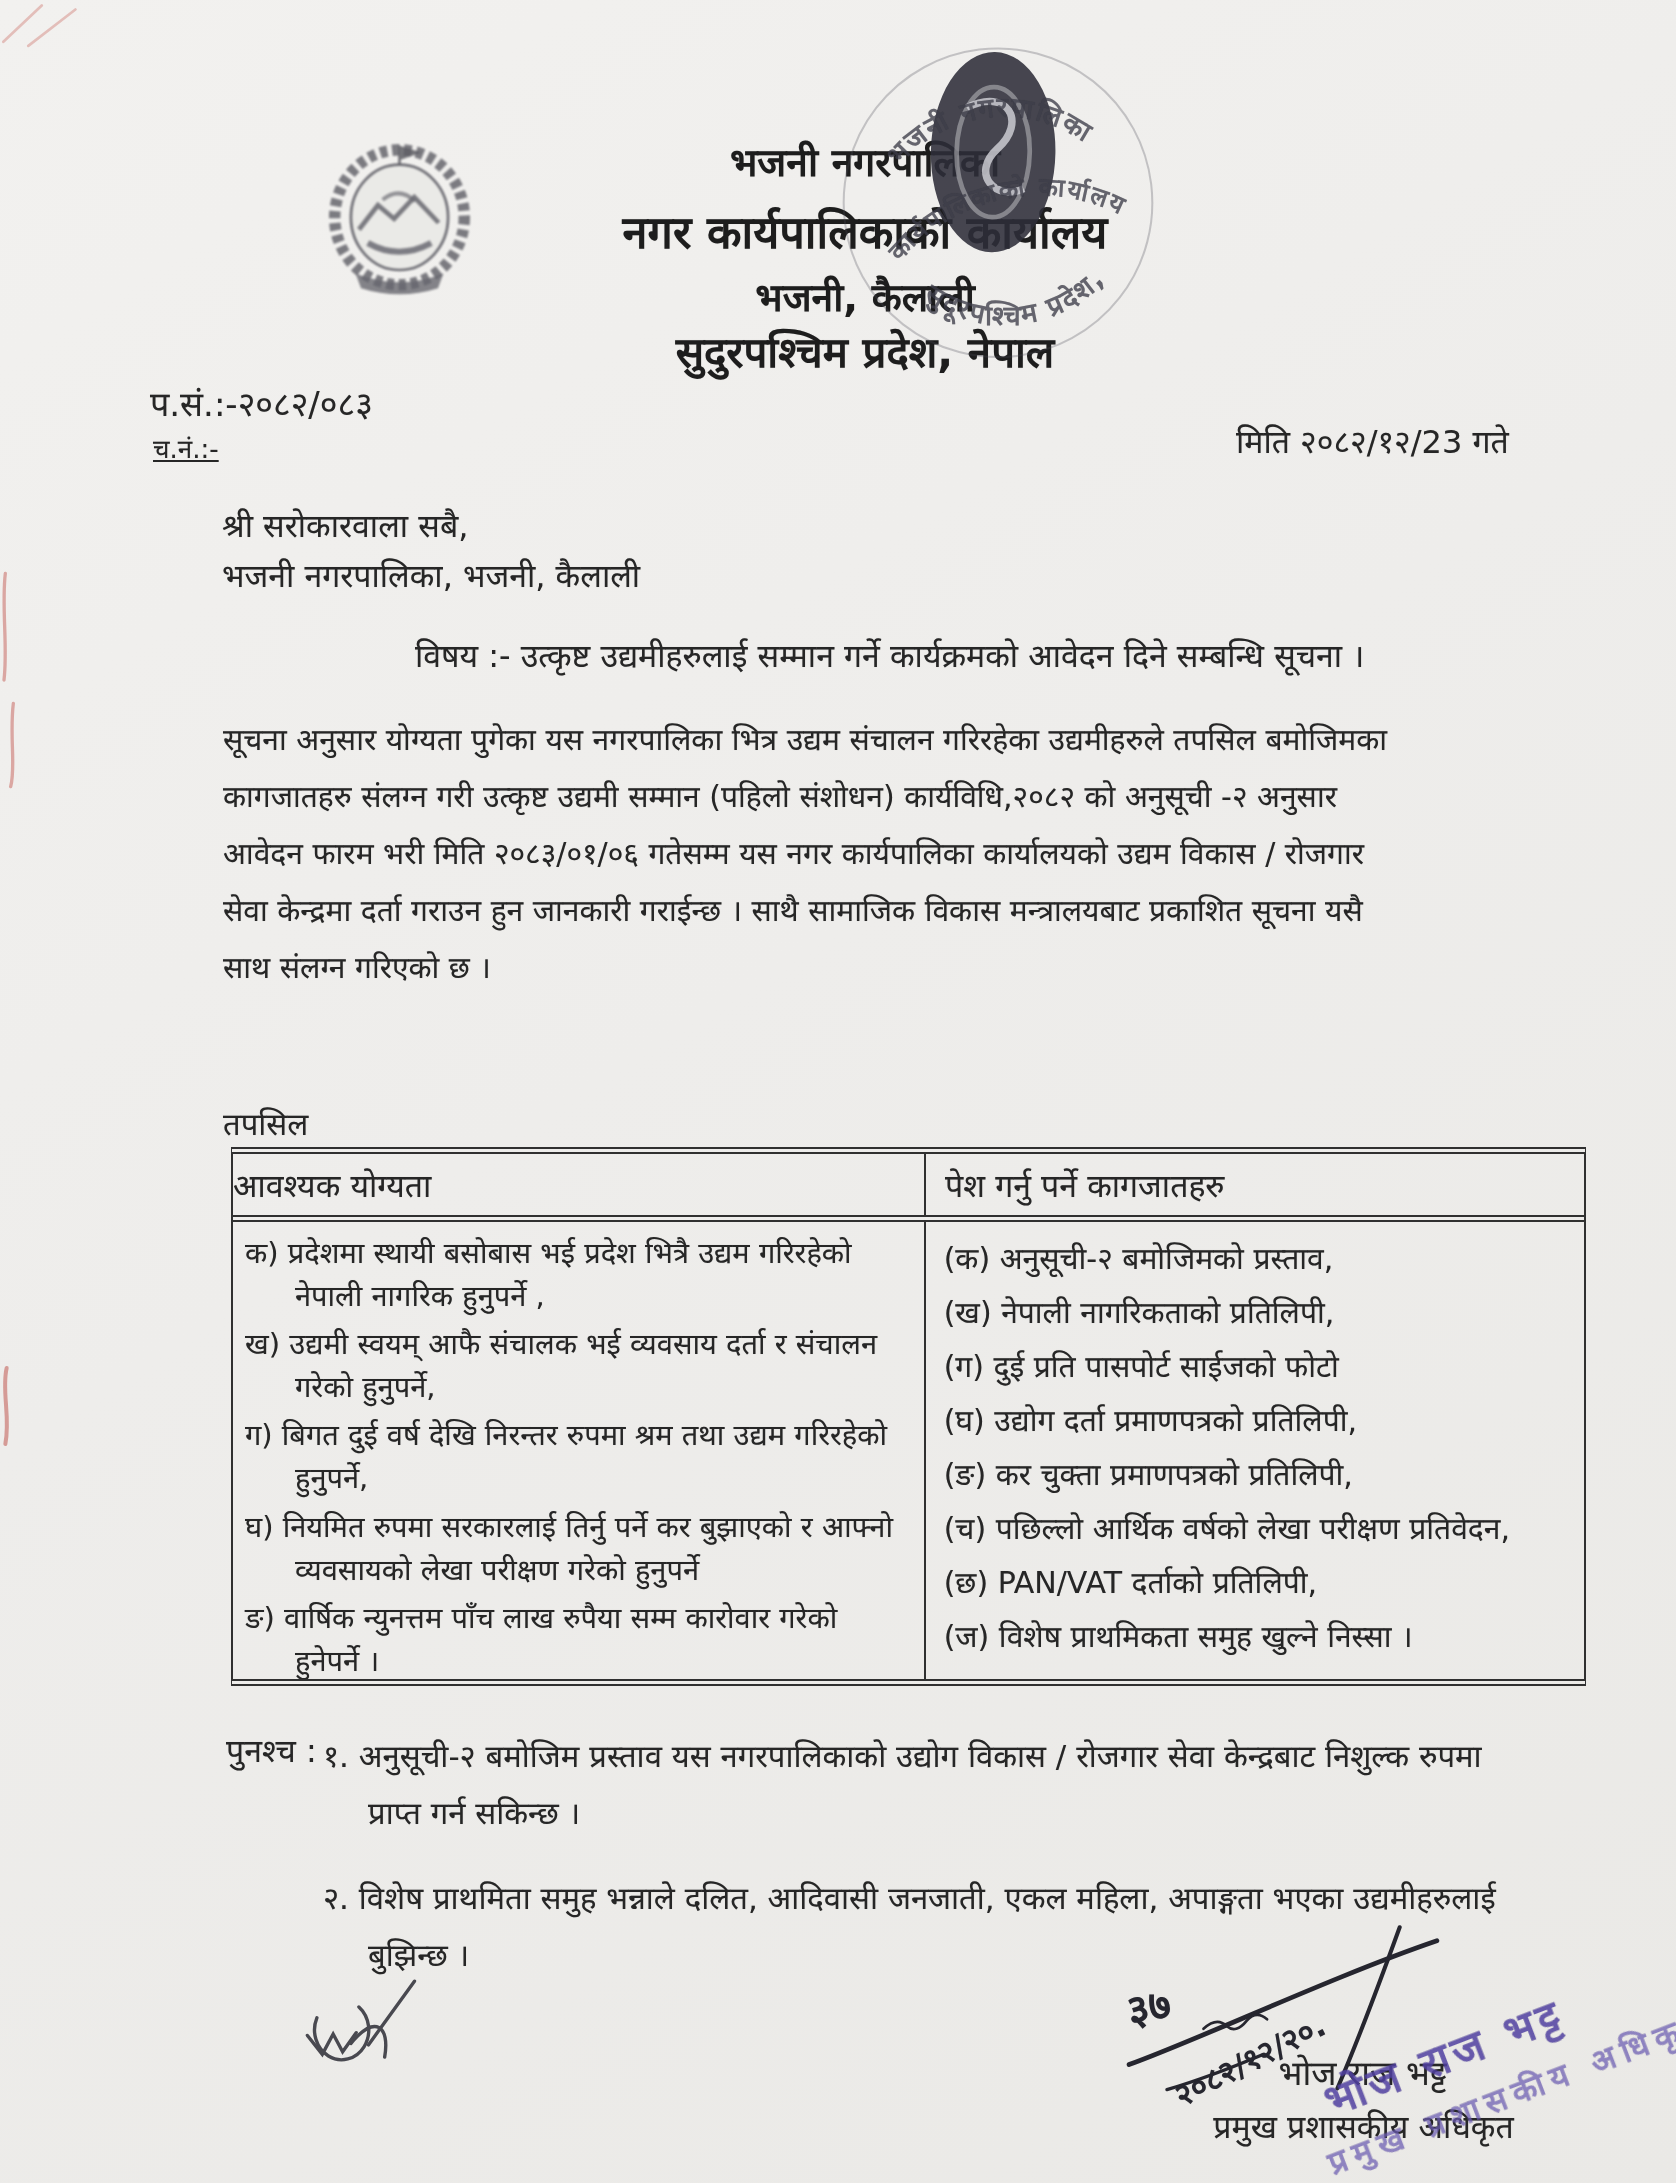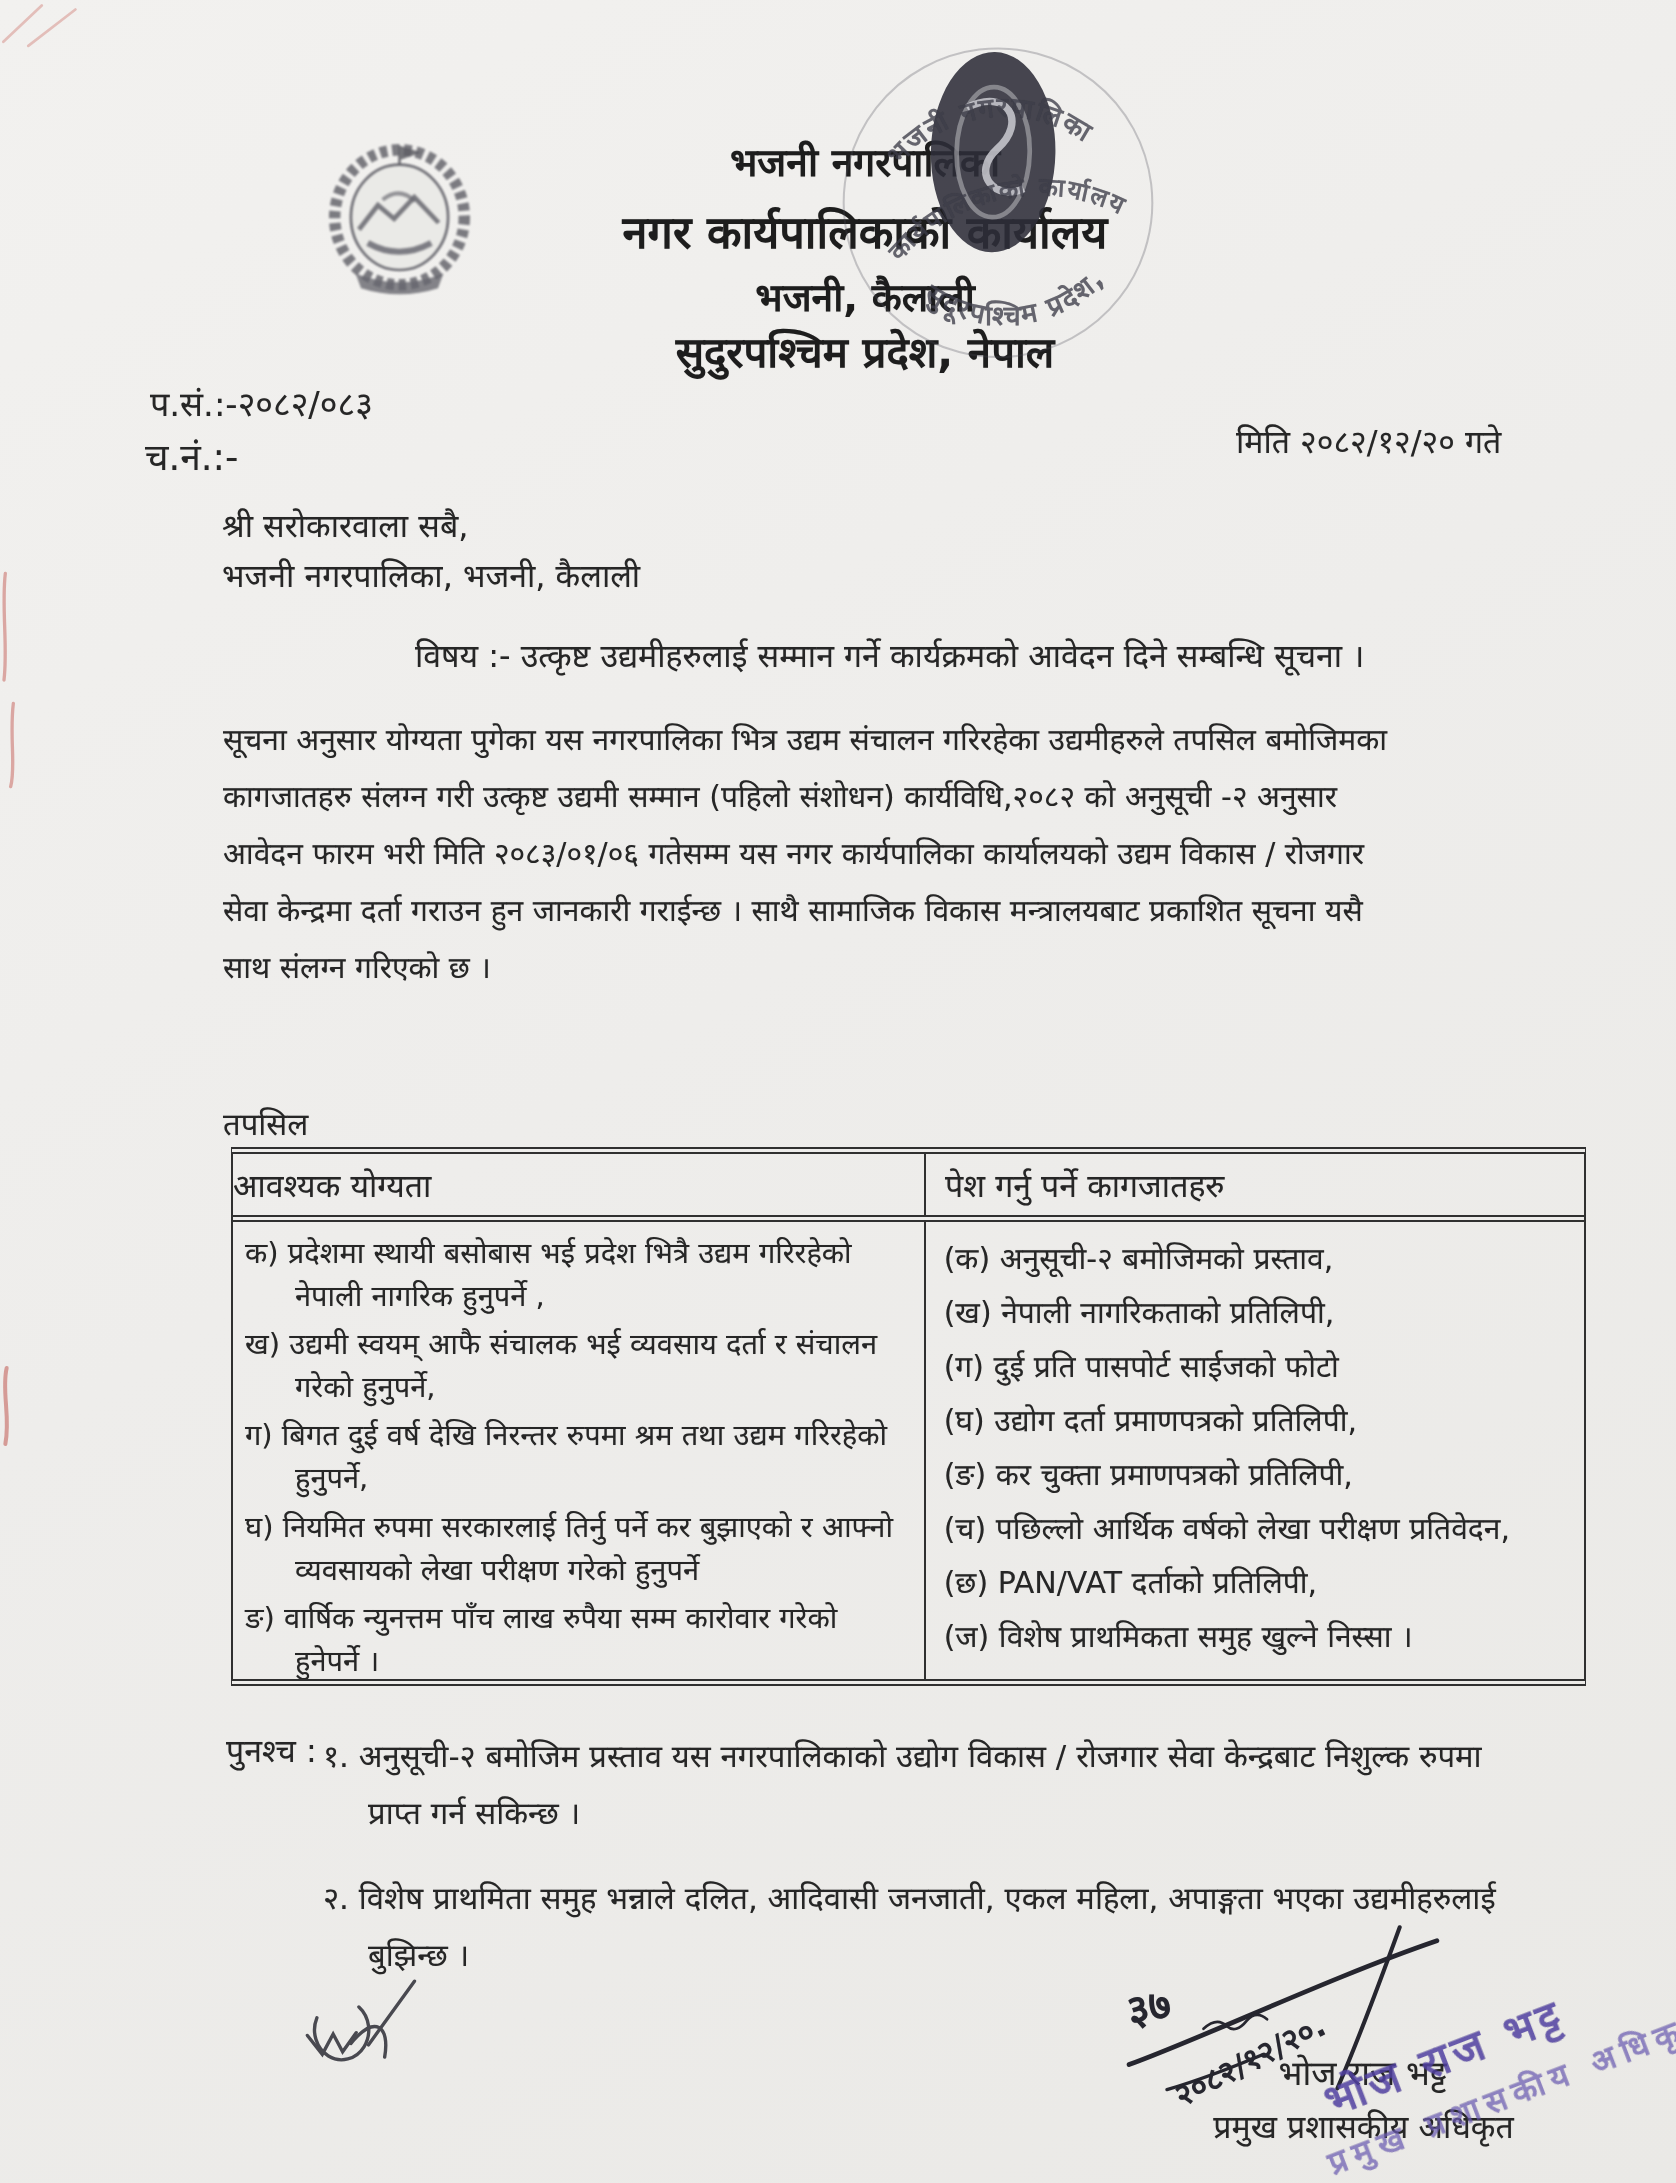--- a/index.html
+++ b/index.html
@@ -20,21 +20,21 @@
   .hdr-2 { top:200px;  font-size:45px; }
   .hdr-3 { top:269px;  font-size:39px; }
   .hdr-4 { top:322px;  font-size:42px; }
 
   .emblem  { position:absolute; left:308px; top:135px; filter:blur(0.8px); opacity:.88; }
   .seal    { position:absolute; left:822px; top:20px; filter:blur(0.5px); pointer-events:none; }
   .seal text { font-weight:bold; fill:#3d3d49; opacity:.78; letter-spacing:3px; }
 
   
   .refno   { left:150px;  top:380px;  font-size:34px; }
-  .chno    { left:145px;  top:430px;  font-size:37px; }
+  .chno    { left:153px;  top:430px;  font-size:26px;text-decoration:underline; }
   .ldate   { left:1236px; top:419px;  font-size:32px; }
 
   .addr1   { left:222px;  top:503px;  font-size:32px; }
   .addr2   { left:222px;  top:553px;  font-size:32px; }
 
   .subject { left:415px;  top:633px;  font-size:32px; }
 
   
   .body-block { left:223px; top:711px; width:1393px; }
   .body-line  { font-size:30px; line-height:57px; white-space:nowrap; }
@@ -115,21 +115,21 @@
         <path d="M222,130 C282,98 312,150 268,190 C228,228 268,268 308,248" stroke="#d3d3d9" stroke-width="11" fill="none" opacity=".8"></path>
       </g>
       <text font-size="40"><textPath href="#arcTop" startOffset="50%" text-anchor="middle">भजनी नगरपालिका</textPath></text>
       <text font-size="37" opacity=".72"><textPath href="#arcMid" startOffset="50%" text-anchor="middle">कार्यपालिकाको कार्यालय</textPath></text>
       <text font-size="40"><textPath href="#arcBot" startOffset="50%" text-anchor="middle">सुदूरपश्चिम प्रदेश,</textPath></text>
     </g>
   </svg>
 
   <div class="abs refno nowrap">प.सं.:-२०८२/०८३</div>
   <div class="abs chno nowrap">च.नं.:-</div>
-  <div class="abs ldate nowrap">मिति २०८२/१२/२० गते</div>
+  <div class="abs ldate nowrap">मिति २०८२/१२/23 गते</div>
 
   <div class="abs addr1 nowrap">श्री सरोकारवाला सबै,</div>
   <div class="abs addr2 nowrap">भजनी नगरपालिका, भजनी, कैलाली</div>
 
   <div class="abs subject nowrap">विषय :- उत्कृष्ट उद्यमीहरुलाई सम्मान गर्ने कार्यक्रमको आवेदन दिने सम्बन्धि सूचना ।</div>
 
   <div class="abs body-block">
     <div class="body-line">सूचना अनुसार योग्यता पुगेका यस नगरपालिका भित्र उद्यम संचालन गरिरहेका उद्यमीहरुले तपसिल बमोजिमका</div>
     <div class="body-line">कागजातहरु संलग्न गरी उत्कृष्ट उद्यमी सम्मान (पहिलो संशोधन) कार्यविधि,२०८२ को अनुसूची -२ अनुसार</div>
     <div class="body-line">आवेदन फारम भरी मिति २०८३/०१/०६ गतेसम्म यस नगर कार्यपालिका कार्यालयको उद्यम विकास / रोजगार</div>

